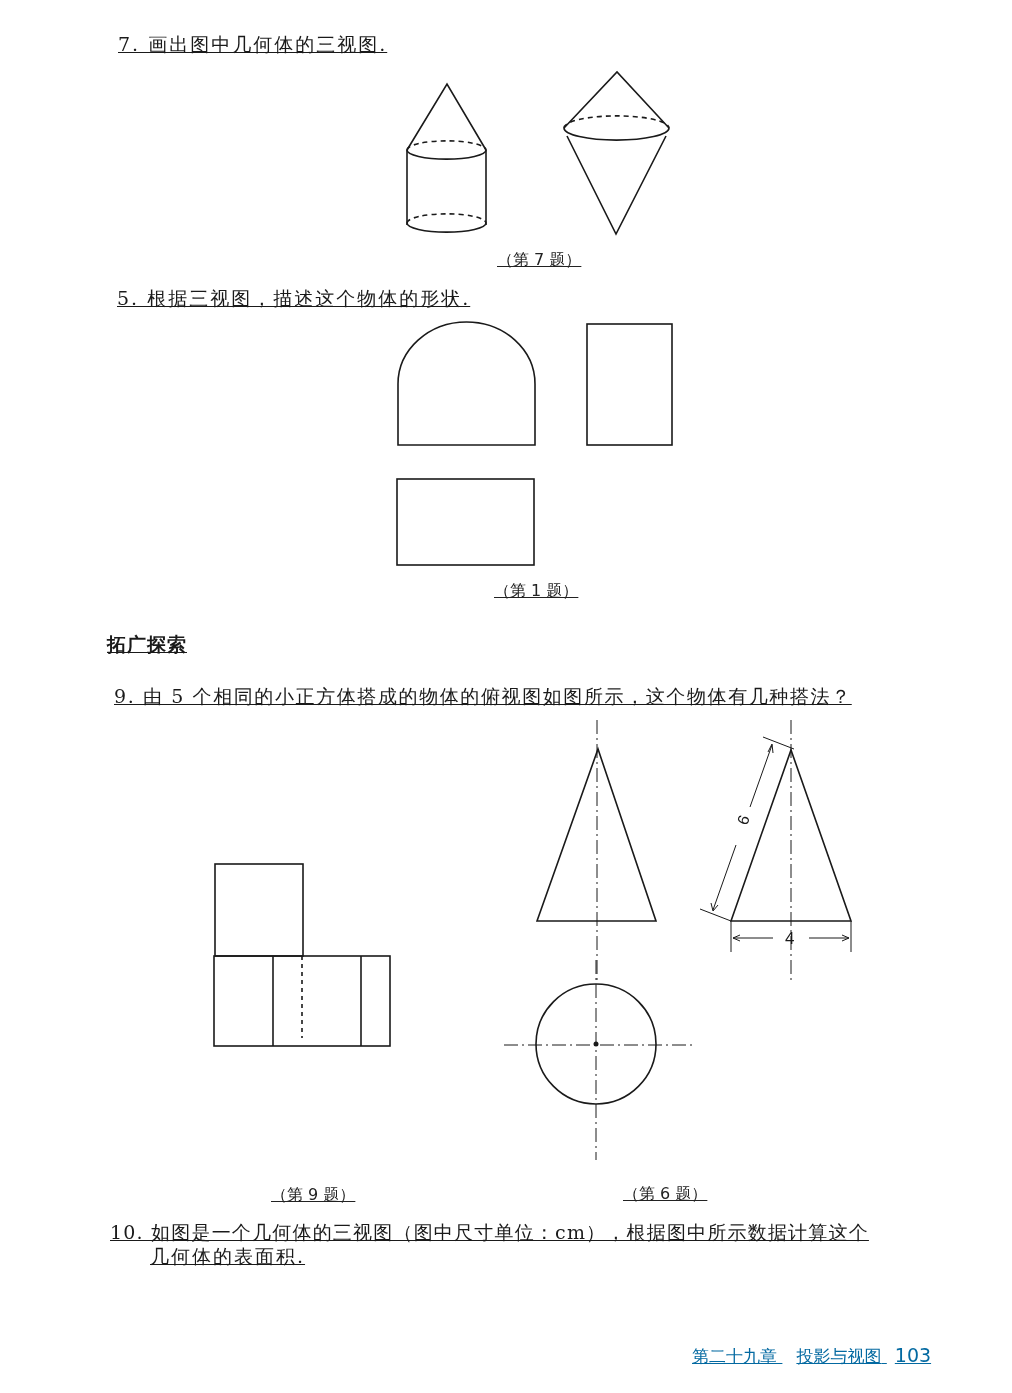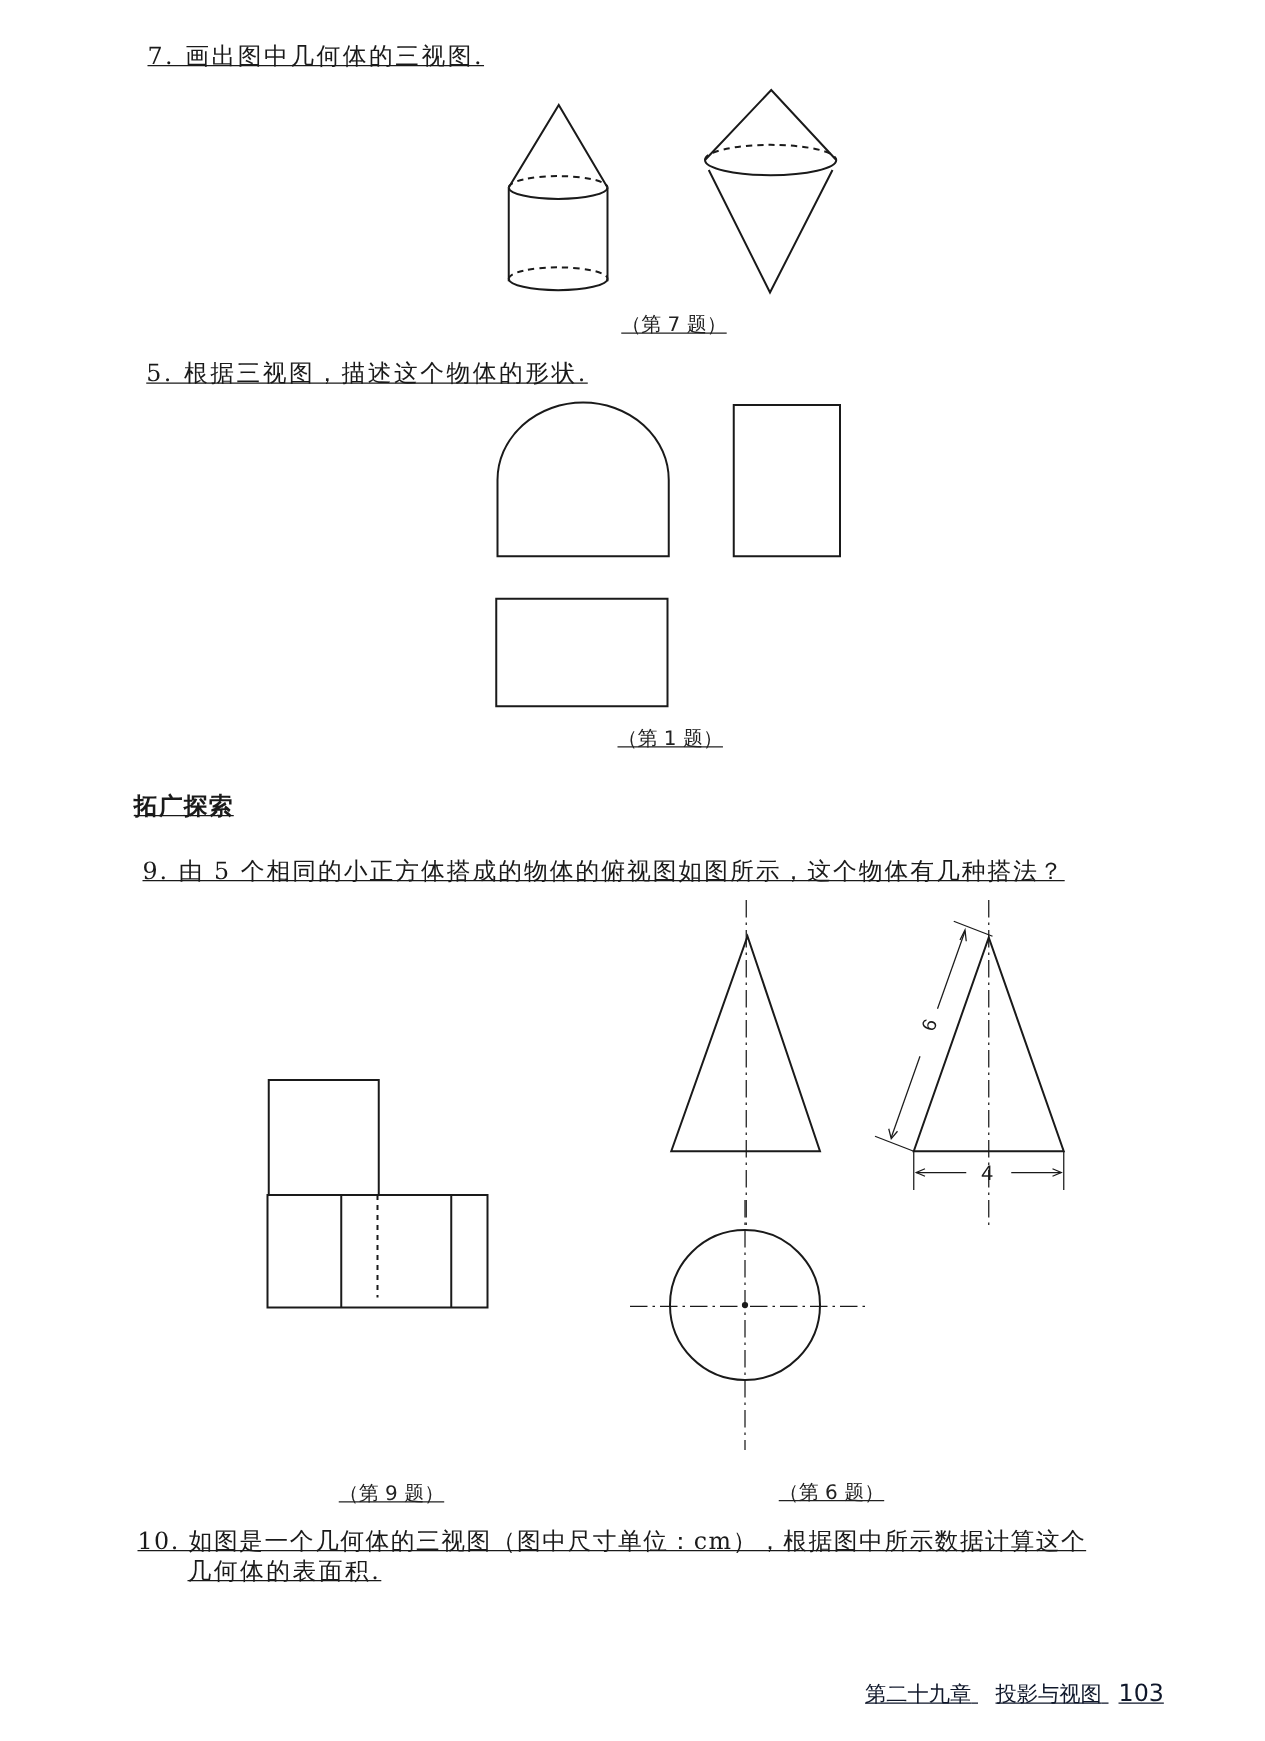--- a/index.html
+++ b/index.html
@@ -2,21 +2,21 @@
 <html><head>
 <meta charset="utf-8">
 <style>
   html, body { margin: 0; padding: 0; background: #ffffff; }
   body { width: 1012px; height: 1393px; position: relative; overflow: hidden;
          font-family: "DejaVu Serif", "Liberation Serif", serif; color: #1a1a1a; }
   .abs { position: absolute; text-decoration: underline; }
   .q { font-size: 19px; letter-spacing: 2px; white-space: nowrap; }
   .cap { font-family: "DejaVu Sans", "Liberation Sans", sans-serif; font-size: 16px; color: #222; white-space: nowrap; }
   .section { font-family: "DejaVu Sans", "Liberation Sans", sans-serif; font-weight: bold; font-size: 19px; letter-spacing: 1px; }
-  .footer { font-family: "DejaVu Sans", "Liberation Sans", sans-serif; font-size: 17px; color: #0f172a; white-space: nowrap; text-align: center; }
+  .footer { font-family: "DejaVu Sans", "Liberation Sans", sans-serif; font-size: 17px; color: #0369a1; white-space: nowrap; text-align: center; }
   .footer .pg { font-size: 19px; margin-left: 8px; }
   svg { position: absolute; left: 0; top: 0; }
   svg text { font-family: "Liberation Sans", sans-serif; }
 </style>
 </head>
 <body>
 
 <div class="abs q" style="left:118px; top:32px;">7. 画出图中几何体的三视图.</div>
 
 <svg width="1012" height="1393" viewBox="0 0 1012 1393">

